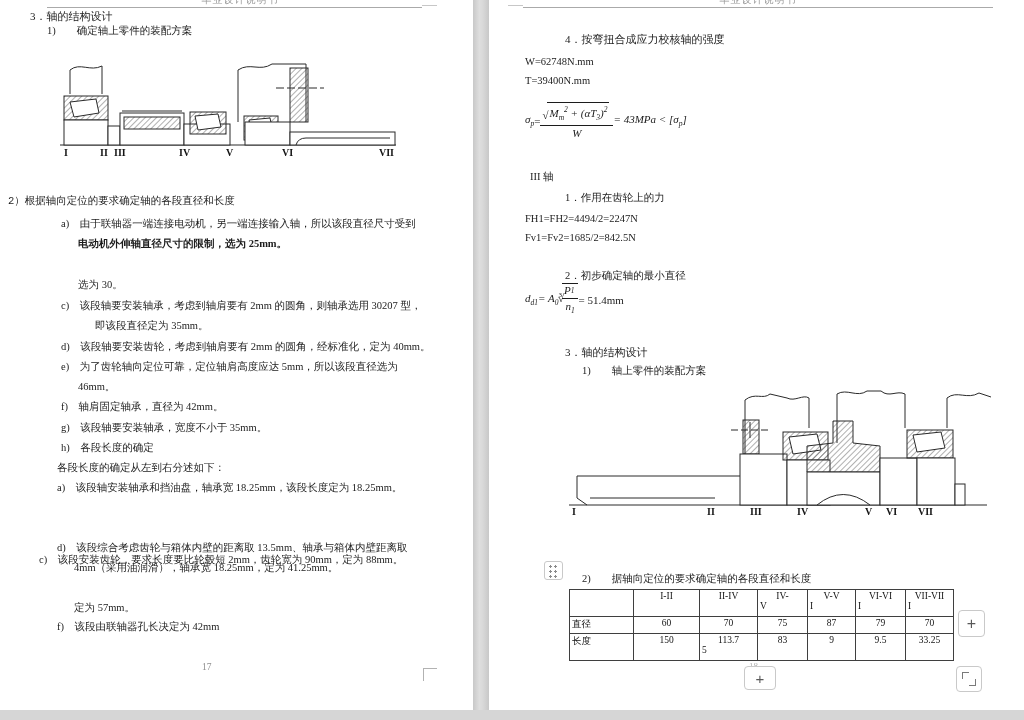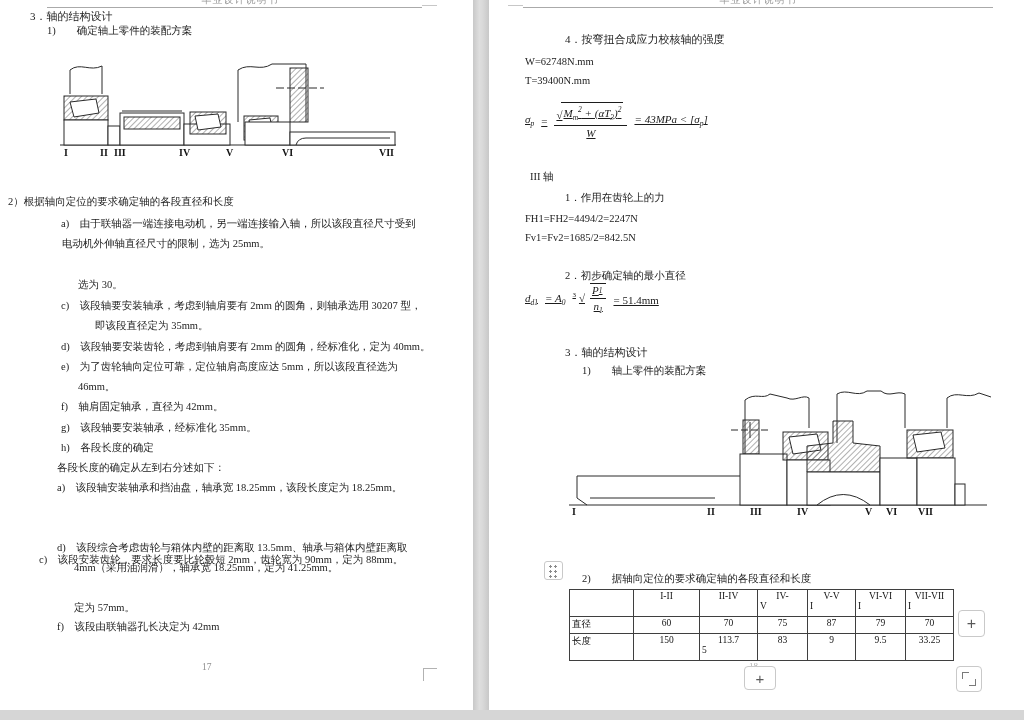--- a/index.html
+++ b/index.html
@@ -19,21 +19,21 @@
   .heading{font-size:11px;}
   .pageno{position:absolute;font-size:9.5px;color:#8f8f8f;}
   .faintno{position:absolute;font-size:9px;color:#b3b3b3;z-index:1;}
   .roman{position:absolute;font-size:10px;color:#141414;font-weight:bold;
          font-family:"Liberation Serif","DejaVu Serif",serif;}
   .corner{position:absolute;width:13px;height:12px;border-left:1px solid #b2b2b2;
           border-top:1px solid #b2b2b2;}
   svg{position:absolute;overflow:visible;}
   
   .formula{position:absolute;font-size:11px;color:#1c1c1c;display:flex;
-           align-items:center;gap:7px;font-style:italic;text-decoration:underline;}
+           align-items:center;gap:0;font-style:italic;}
   .formula .up{font-style:normal;}
   .frac{display:inline-flex;flex-direction:column;align-items:center;line-height:13px;}
   .frac .num{border-bottom:1px solid #1c1c1c;padding:0 4px 1px 2px;display:inline-flex;align-items:flex-end;}
   .frac .den{padding-top:1px;}
   .ovl{border-top:1px solid #1c1c1c;padding:0 2px;margin-left:-1px;}
   .rad{font-style:normal;transform:translateY(-2px);}
   .rooted{border-top:1px solid #1c1c1c;}
   .ridx{font-size:7px;font-style:normal;transform:translateY(-5px);}
   sub{font-size:7.5px;} sup{font-size:7.5px;}
   
@@ -110,31 +110,31 @@
     </g>
   </svg>
   <span class="roman" style="left:64px;top:147px;">I</span>
   <span class="roman" style="left:100px;top:147px;">II</span>
   <span class="roman" style="left:114px;top:147px;">III</span>
   <span class="roman" style="left:179px;top:147px;">IV</span>
   <span class="roman" style="left:226px;top:147px;">V</span>
   <span class="roman" style="left:282px;top:147px;">VI</span>
   <span class="roman" style="left:379px;top:147px;">VII</span>
 
-  <div class="ln" style="left:8px;top:194px;">2）根据轴向定位的要求确定轴的各段直径和长度</div>
+  <div class="ln" style="left:8px;top:194px;font-family:Liberation Mono, monospace;">2）根据轴向定位的要求确定轴的各段直径和长度</div>
   <div class="ln" style="left:61px;top:216px;">a)　由于联轴器一端连接电动机，另一端连接输入轴，所以该段直径尺寸受到</div>
-  <div class="ln" style="left:62px;top:236px;">电动机外伸轴直径尺寸的限制，选为 25mm。</div>
+  <div class="ln" style="left:78px;top:236px;font-weight:bold;">电动机外伸轴直径尺寸的限制，选为 25mm。</div>
   <div class="ln" style="left:78px;top:277px;">选为 30。</div>
   <div class="ln" style="left:61px;top:298px;">c)　该段轴要安装轴承，考虑到轴肩要有 2mm 的圆角，则轴承选用 30207 型，</div>
   <div class="ln" style="left:78px;top:318px;padding-left:17px;">即该段直径定为 35mm。</div>
   <div class="ln" style="left:61px;top:339px;">d)　该段轴要安装齿轮，考虑到轴肩要有 2mm 的圆角，经标准化，定为 40mm。</div>
   <div class="ln" style="left:61px;top:359px;">e)　为了齿轮轴向定位可靠，定位轴肩高度应达 5mm，所以该段直径选为</div>
   <div class="ln" style="left:78px;top:379px;">46mm。</div>
   <div class="ln" style="left:61px;top:399px;">f)　轴肩固定轴承，直径为 42mm。</div>
-  <div class="ln" style="left:61px;top:420px;">g)　该段轴要安装轴承，经标准化 35mm。</div>
+  <div class="ln" style="left:61px;top:420px;">g)　该段轴要安装轴承，宽度不小于 35mm。</div>
   <div class="ln" style="left:61px;top:440px;">h)　各段长度的确定</div>
   <div class="ln" style="left:57px;top:460px;">各段长度的确定从左到右分述如下：</div>
   <div class="ln" style="left:57px;top:480px;">a)　该段轴安装轴承和挡油盘，轴承宽 18.25mm，该段长度定为 18.25mm。</div>
   <div class="ln" style="left:39px;top:520px;margin-top:32px;">c)　该段安装齿轮，要求长度要比轮毂短 2mm，齿轮宽为 90mm，定为 88mm。</div>
   <div class="ln" style="left:57px;top:540px;">d)　该段综合考虑齿轮与箱体内壁的距离取 13.5mm、轴承与箱体内壁距离取</div>
   <div class="ln" style="left:74px;top:560px;">4mm（采用油润滑），轴承宽 18.25mm，定为 41.25mm。</div>
   <div class="ln" style="left:74px;top:600px;">定为 57mm。</div>
   <div class="ln" style="left:57px;top:619px;">f)　该段由联轴器孔长决定为 42mm</div>
 
   <div class="pageno" style="left:202px;top:662px;">17</div>

